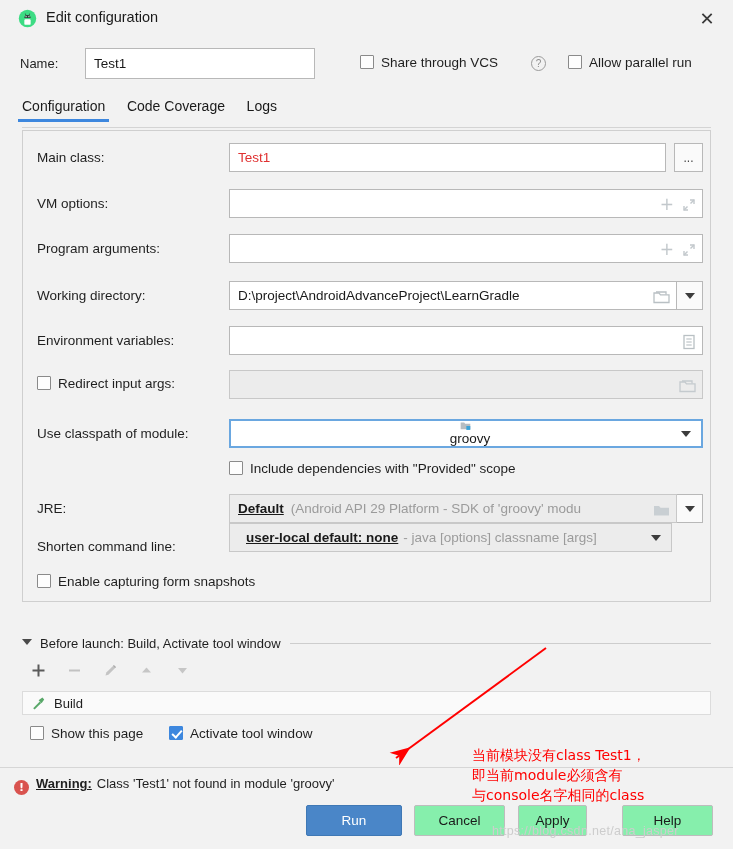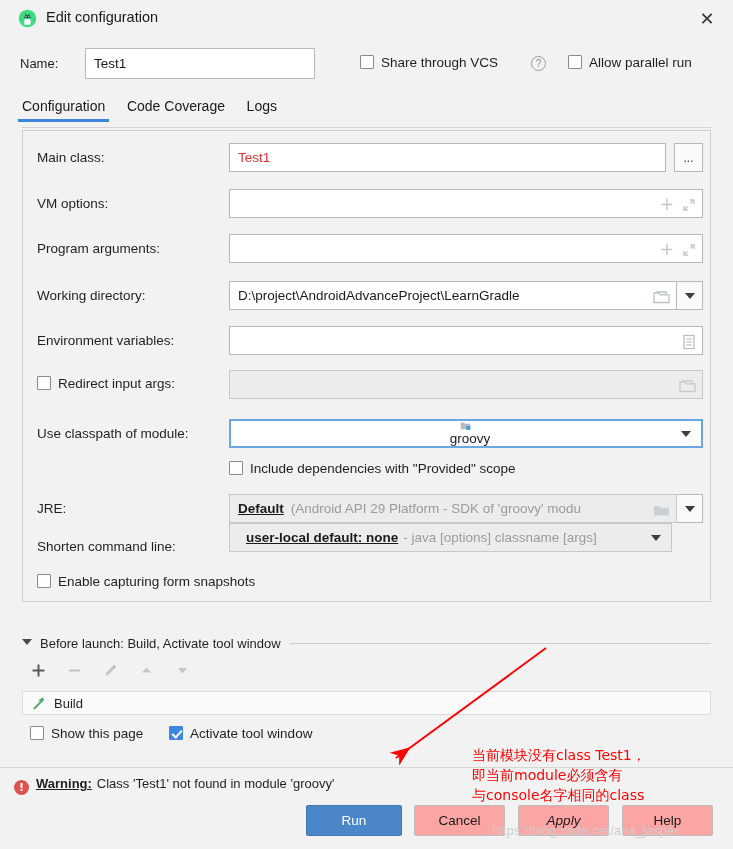--- a/index.html
+++ b/index.html
@@ -172,21 +172,21 @@
     display: inline-block; width: 15px; height: 15px; border-radius: 50%;
     background: #d9534f; color: #fff; font-size: 11px; font-weight: bold;
     text-align: center; line-height: 15px; vertical-align: -3px; margin-right: 7px;
     font-family: "DejaVu Sans", sans-serif;
   }
 
   
   .footer { position: absolute; left: 0; top: 805px; width: 733px; height: 44px; padding-left: 20px; }
   .dlg-btn {
     position: absolute; top: 0; height: 31px;
-    border: 1px solid #bdbdbd; background: #fca5a5;
+    border: 1px solid #bdbdbd; background: #86efac;
     font-family: inherit; font-size: 13.5px; color: #1a1a1a;
     cursor: pointer; display: flex; align-items: center; justify-content: center;
     border-radius: 2px;
   }
   .dlg-btn.primary {
     background: #4a86c8; border: 1px solid #3f78b5; color: #fff;
   }
 
   
   .anno-svg { position: absolute; left: 0; top: 0; width: 733px; height: 849px; pointer-events: none; }
@@ -396,21 +396,21 @@
 </div>
 
 <div class="warn-sep"></div>
 <div class="warn-row">
   <span class="warn-ico">!</span><span class="txt-bold">Warning:</span><span style="margin-left:5px;">Class 'Test1' not found in module 'groovy'</span>
 </div>
 
 <div class="footer">
   <div class="dlg-btn primary" style="left:306px; width:96px;">Run</div>
   <div class="dlg-btn" style="left:414px; width:91px;">Cancel</div>
-  <div class="dlg-btn" style="left:518px; width:91px;font-style:italic;">Apply</div>
+  <div class="dlg-btn" style="left:518px; width:69px;">Apply</div>
   <div class="dlg-btn" style="left:622px; width:91px;">Help</div>
 </div>
 
 <div class="watermark">https://blog.csdn.net/ana_jasper</div>
 
 <svg class="anno-svg">
   <defs>
     <marker id="redarrow" markerWidth="11" markerHeight="11" refX="9" refY="4" orient="auto">
       <path d="M10,0 L0,4 L10,8 L7,4 Z" fill="#ff0000"></path>
     </marker>

